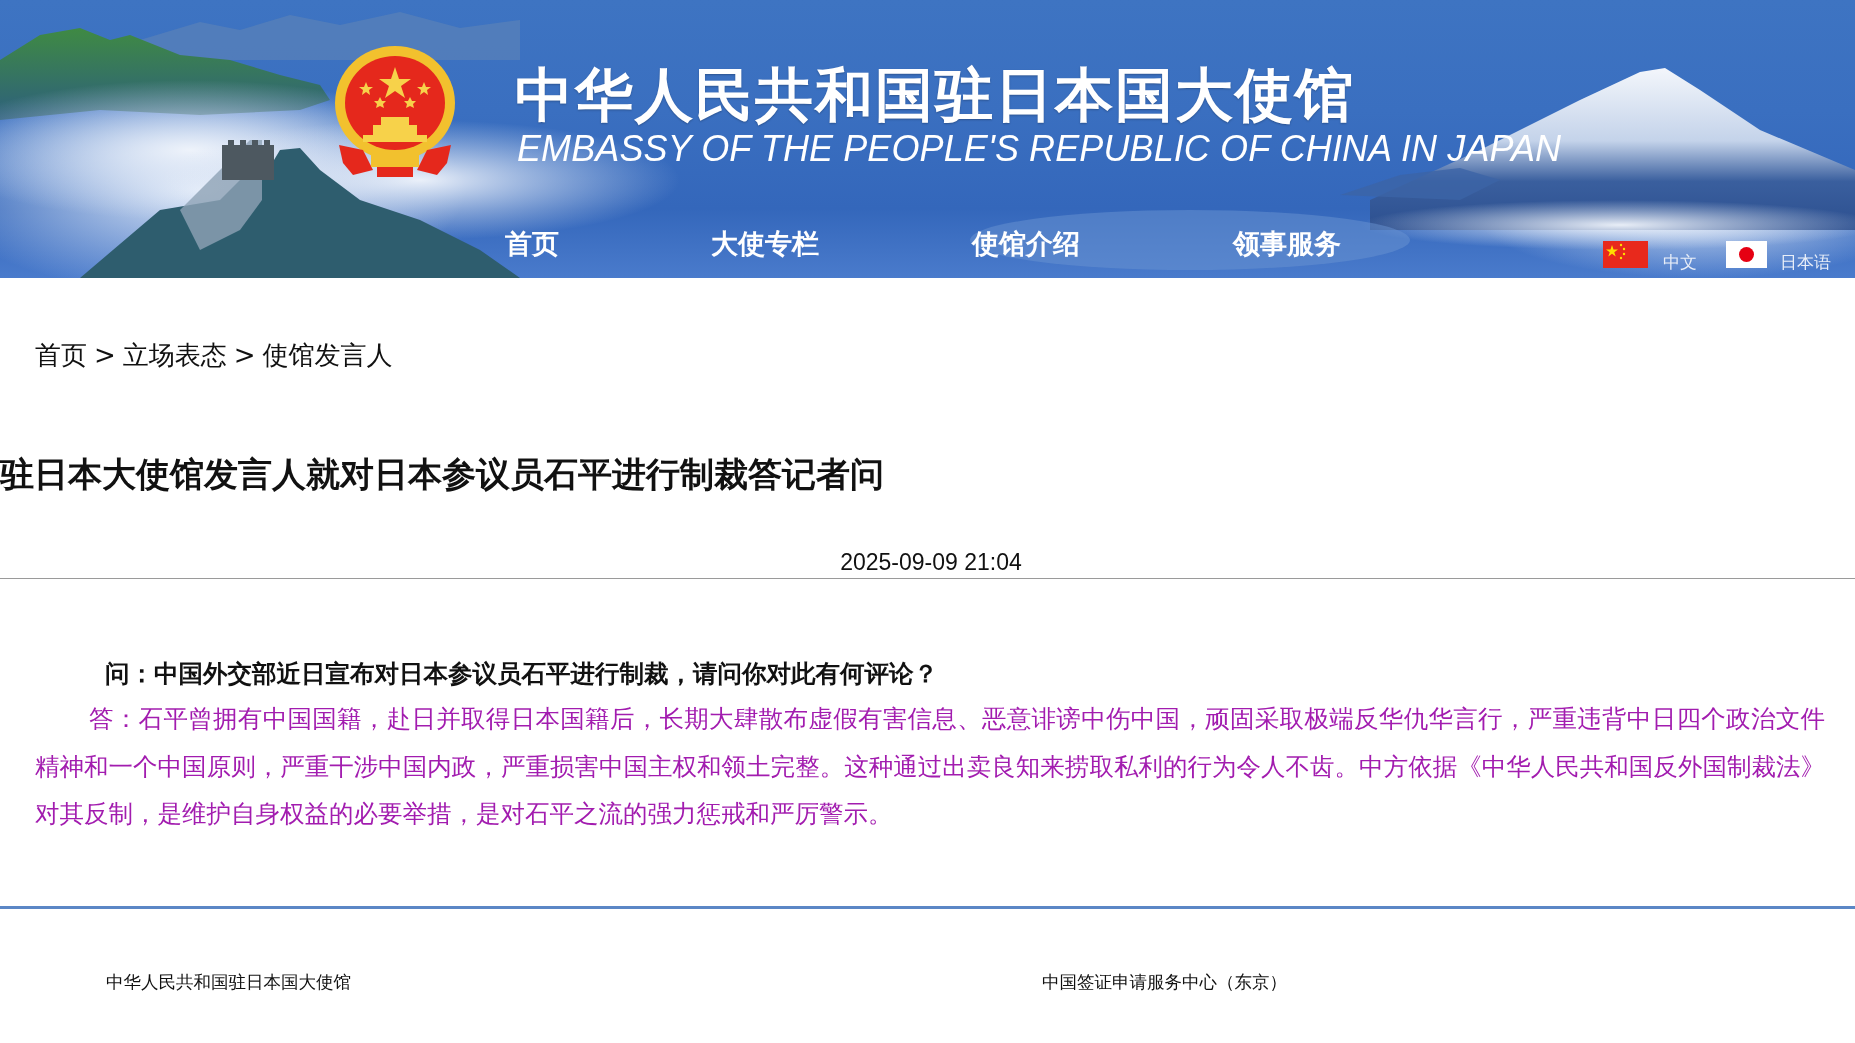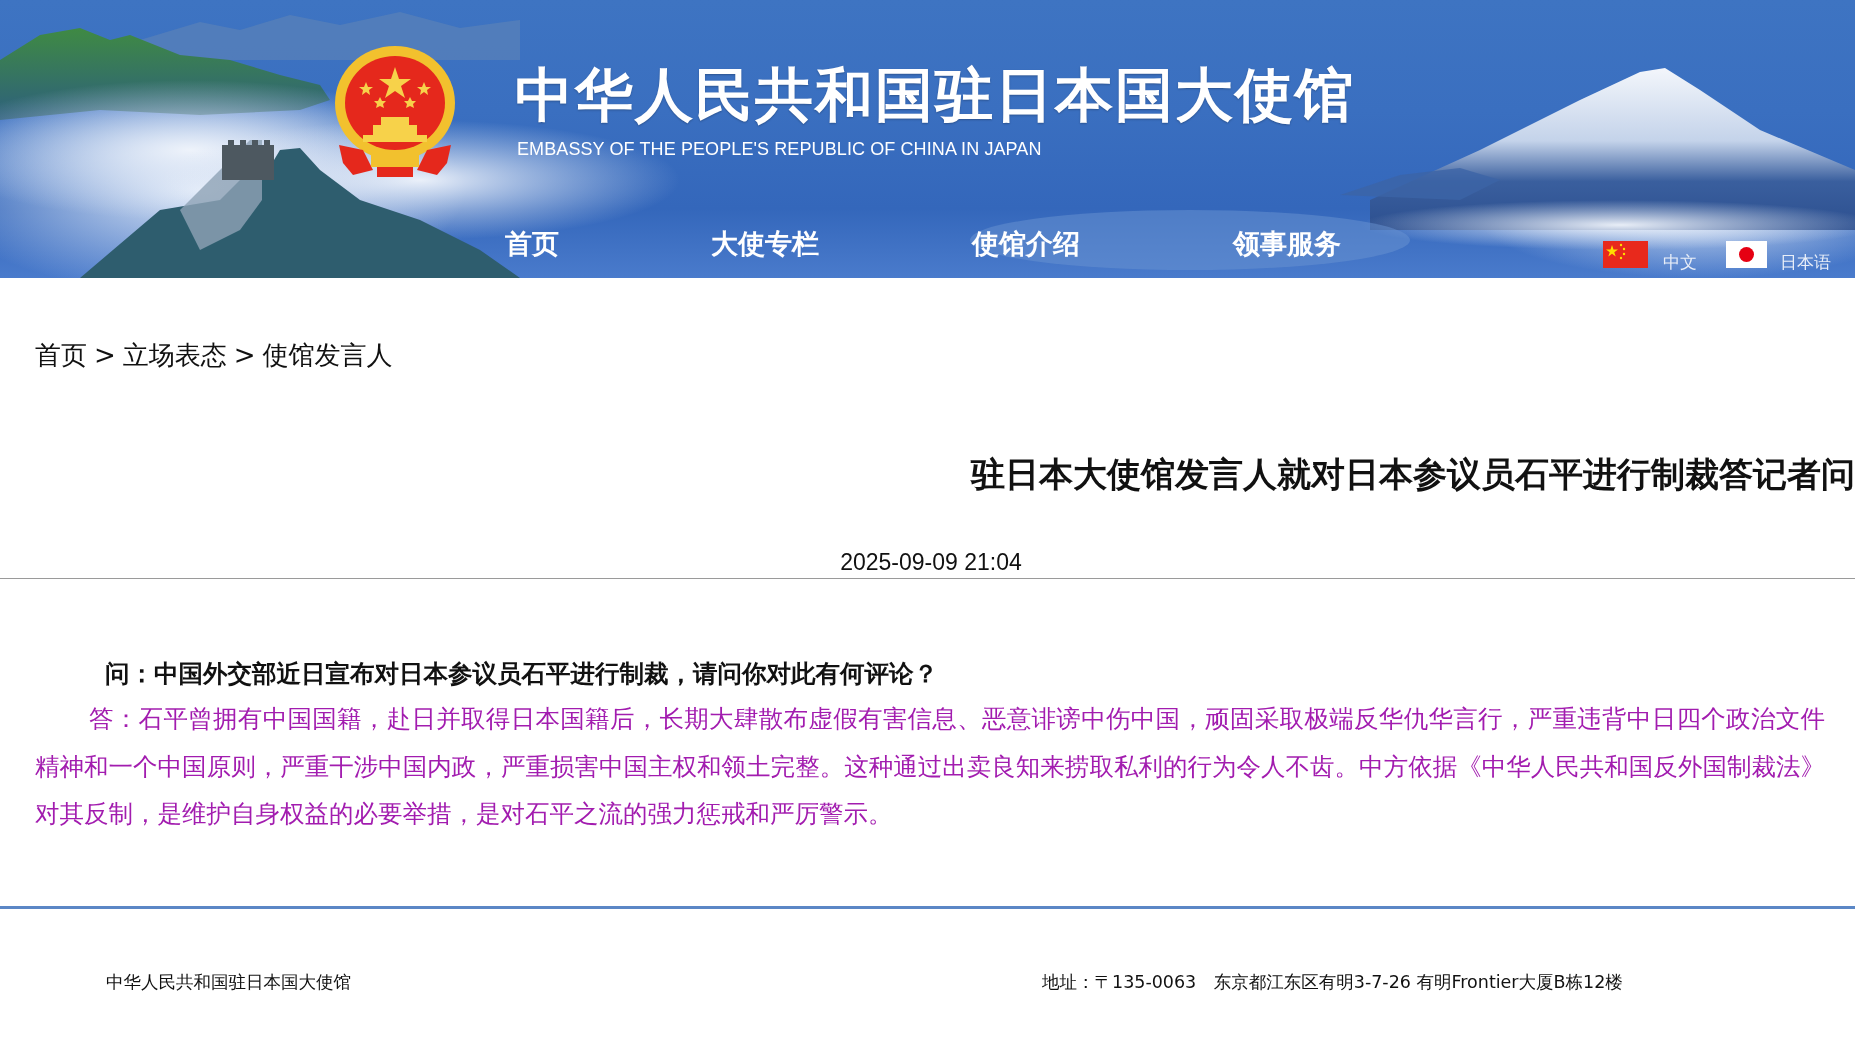--- a/index.html
+++ b/index.html
@@ -12,39 +12,39 @@
       radial-gradient(ellipse 380px 150px at 200px 190px, rgba(235,242,252,0.95), rgba(210,225,245,0.0) 70%),
       radial-gradient(ellipse 320px 90px at 1700px 215px, rgba(225,235,250,0.85), rgba(200,220,245,0) 70%),
       linear-gradient(180deg, #3e74c2 0%, #3a6fc0 40%, #3467bb 75%, #4a7bcc 100%);
   }
   .banner svg.scene { position: absolute; left: 0; top: 0; }
   .emblem { position: absolute; left: 333px; top: 45px; width: 124px; height: 134px; }
   .site-title { position: absolute; left: 515px; top: 60px; color: #ffffff; font-weight: bold;
     font-size: 58px; letter-spacing: 2px; line-height: 70px; white-space: nowrap;
     text-shadow: 0 1px 2px rgba(0,0,0,0.25); }
   .site-subtitle { position: absolute; left: 517px; top: 133px; color: #ffffff;
-    font-family: "Liberation Sans", sans-serif; font-size: 18px; line-height: 32px; white-space: nowrap;
-    letter-spacing: 0.1px; }
+    font-family: "Liberation Sans", sans-serif; font-size: 36px; line-height: 32px; white-space: nowrap;
+    letter-spacing: 0.1px; font-style: italic; }
   .nav { position: absolute; top: 224px; left: 0; height: 40px; }
   .nav-item { position: absolute; top: 0; color: #ffffff; font-weight: bold; font-size: 27px;
     line-height: 40px; white-space: nowrap; cursor: pointer; }
   .flag-cn { position: absolute; left: 1603px; top: 241px; width: 45px; height: 27px; background: #e8291c; }
   .flag-jp { position: absolute; left: 1726px; top: 241px; width: 41px; height: 27px; background: #ffffff; }
   .flag-jp::after { content: ""; position: absolute; left: 13px; top: 6px; width: 15px; height: 15px;
     border-radius: 50%; background: #e60012; }
   .lang-label { position: absolute; top: 248px; color: #e8eef8; font-size: 17px; line-height: 29px; white-space: nowrap; cursor: pointer; }
 
   
   .breadcrumb { position: absolute; left: 35px; top: 341px; font-size: 26px; line-height: 28px;
     color: #111; white-space: nowrap; }
   .breadcrumb .sep { margin: 0 7px; }
   .breadcrumb a { color: #111; text-decoration: none; cursor: pointer; }
 
   
-  .article-title { position: absolute; left: 0; width: 1855px; top: 451px; text-align: right;
+  .article-title { position: absolute; left: 0; width: 1855px; top: 451px; text-align: left;
     font-weight: bold; font-size: 34px; line-height: 46px; color: #111; white-space: nowrap; }
   .article-date { position: absolute; left: 0; width: 1862px; top: 547px; text-align: center;
     font-family: "Liberation Sans", sans-serif; font-size: 23px; line-height: 30px; color: #111; }
   .divider { position: absolute; left: 0; top: 578px; width: 1855px; height: 1px; background: #9a9a9a; }
 
   .question { position: absolute; left: 89px; top: 638px; font-weight: bold; font-size: 24.5px;
     line-height: 40px; color: #111; white-space: nowrap; }
   .answer { position: absolute; left: 35px; top: 695px; width: 1790px; font-size: 24.5px;
     line-height: 47.5px; color: #a21caf; text-indent: 54px; text-align: justify; }
 
@@ -143,14 +143,14 @@
 <div class="divider"></div>
 
 <p class="question" style="margin:16px">问：中国外交部近日宣布对日本参议员石平进行制裁，请问你对此有何评论？</p>
 <p class="answer" style="margin:0">答：石平曾拥有中国国籍，赴日并取得日本国籍后，长期大肆散布虚假有害信息、恶意诽谤中伤中国，顽固采取极端反华仇华言行，严重违背中日四个政治文件精神和一个中国原则，严重干涉中国内政，严重损害中国主权和领土完整。这种通过出卖良知来捞取私利的行为令人不齿。中方依据《中华人民共和国反外国制裁法》对其反制，是维护自身权益的必要举措，是对石平之流的强力惩戒和严厉警示。</p>
 
 <div class="footer-line"></div>
 <div class="footer-col" style="left:106px">
   <div class="row">中华人民共和国驻日本国大使馆</div>
 </div>
 <div class="footer-col" style="left:1042px">
-  <div class="row">地址：〒135-0063　东京都江东区有明3-7-26 有明Frontier大厦B栋12楼</div>
+  <div class="row">中国签证申请服务中心（东京）</div>
 </div>
 
 </body></html>

